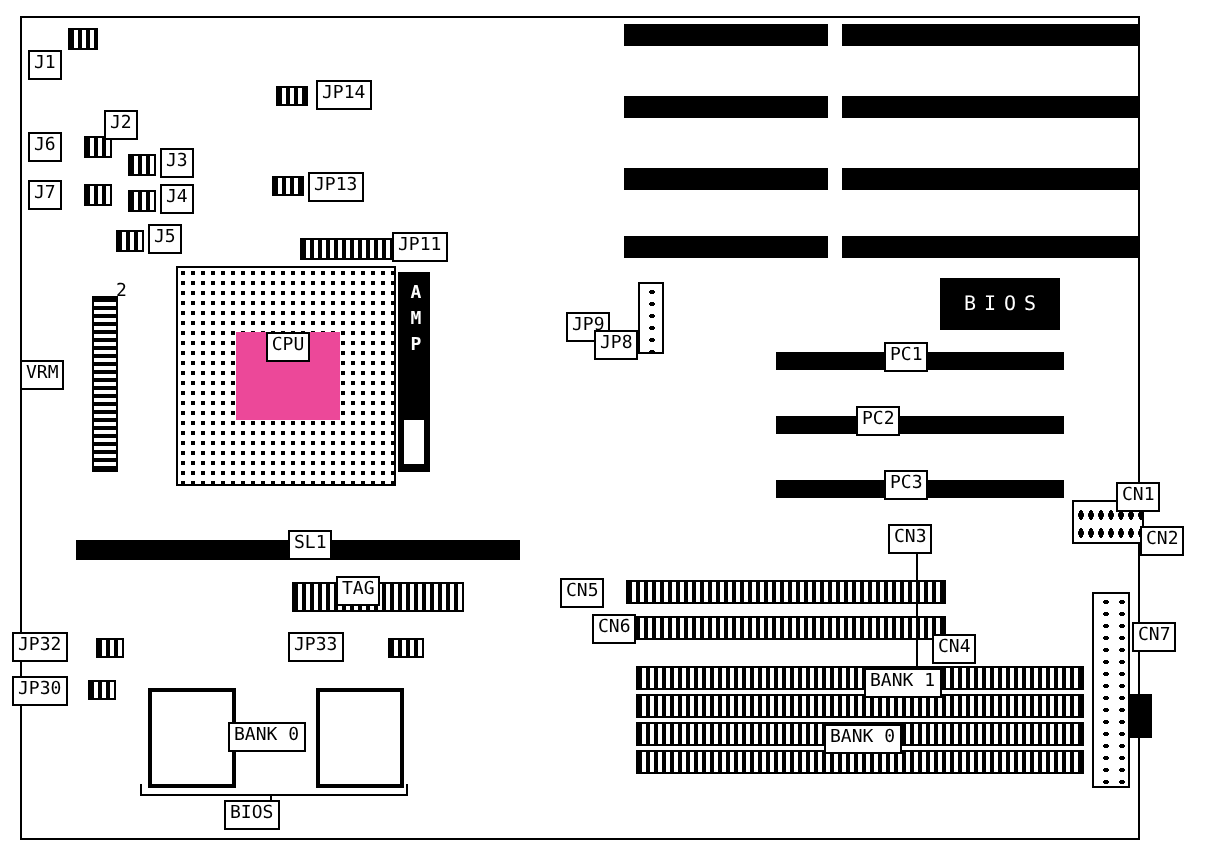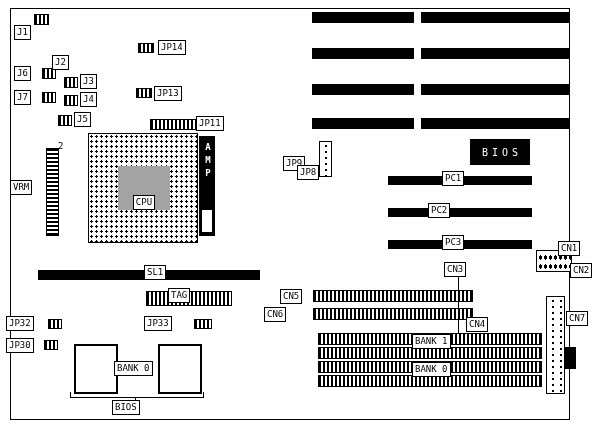--- a/index.html
+++ b/index.html
@@ -19,21 +19,21 @@
   .icon-sm{position:absolute;z-index:3;border:1px solid #000;
       background:repeating-linear-gradient(90deg,#000 0 2px,#fff 2px 4px);}
   .pin-grid{position:absolute;z-index:3;border:1px solid #000;background-color:#fff;
       background-image:radial-gradient(#000 1.3px,transparent 1.4px);
       background-size:5px 5px;background-position:1px 1px;}
   .pins-2col{background-size:8px 6px;background-position:2px 1px;}
   .pins-2row{background-size:5px 9px;background-position:1px 2px;}
   .line{position:absolute;background:#000;z-index:1;}
   .cpu-socket{position:absolute;z-index:2;border:1px solid #000;background-color:#fff;
       background-image:radial-gradient(#000 1.1px,transparent 1.2px);background-size:5px 5px;}
-  .cpu-center{position:absolute;z-index:3;background:#a3a3a3;display:flex;align-items:flex-end;justify-content:center;}
+  .cpu-center{position:absolute;z-index:3;background:#ec4899;display:flex;align-items:flex-start;justify-content:center;}
   .amp-bar{position:absolute;z-index:2;background:#000;color:#fff;
       font:bold 9px "DejaVu Sans Mono",monospace;writing-mode:vertical-lr;text-orientation:upright;
       padding:6px 0 0 4px;letter-spacing:3px;}
   .amp-white{position:absolute;z-index:3;background:#fff;}
   .bios-chip{position:absolute;z-index:2;background:#000;color:#fff;
       font:10px "DejaVu Sans Mono",monospace;letter-spacing:4px;text-indent:4px;
       display:flex;align-items:center;justify-content:center;}
   .chip{position:absolute;z-index:2;background:#fff;border:2px solid #000;}
   .brace{position:absolute;z-index:1;border-left:1px solid #000;border-right:1px solid #000;border-bottom:1px solid #000;}
   .port{position:absolute;z-index:4;background:#000;}
@@ -112,21 +112,21 @@
   <div class="lbl" style="left:570px;top:263px">CN2</div>
 
   <div class="bar-solid" style="left:38px;top:270px;width:222px;height:10px"></div>
   <div class="lbl" style="left:144px;top:265px">SL1</div>
 
   <div class="bar-striped-h" style="left:146px;top:291px;width:84px;height:13px"></div>
   <div class="lbl" style="left:168px;top:288px">TAG</div>
 
   <div class="lbl" style="left:280px;top:289px">CN5</div>
   <div class="bar-striped-h" style="left:313px;top:290px;width:158px;height:10px"></div>
-  <div class="lbl" style="left:264px;top:307px">CN6</div>
+  <div class="lbl" style="left:296px;top:307px">CN6</div>
   <div class="bar-striped-h" style="left:313px;top:308px;width:158px;height:10px"></div>
 
   <div class="lbl" style="left:444px;top:262px">CN3</div>
   <div class="line" style="left:458px;top:274px;width:1px;height:60px"></div>
 
   <div class="lbl" style="left:144px;top:316px">JP33</div>
   <div class="icon-sm" style="left:194px;top:319px;width:16px;height:8px"></div>
   <div class="lbl" style="left:6px;top:316px">JP32</div>
   <div class="icon-sm" style="left:48px;top:319px;width:12px;height:8px"></div>
   <div class="lbl" style="left:6px;top:338px">JP30</div>
@@ -136,21 +136,21 @@
   <div class="chip" style="left:158px;top:344px;width:40px;height:46px"></div>
   <div class="lbl" style="left:114px;top:361px">BANK 0</div>
   <div class="brace" style="left:70px;top:392px;width:132px;height:5px"></div>
   <div class="line" style="left:135px;top:397px;width:1px;height:4px"></div>
   <div class="lbl" style="left:112px;top:400px">BIOS</div>
 
   <div class="bar-striped-h" style="left:318px;top:333px;width:222px;height:10px"></div>
   <div class="bar-striped-h" style="left:318px;top:347px;width:222px;height:10px"></div>
   <div class="bar-striped-h" style="left:318px;top:361px;width:222px;height:10px"></div>
   <div class="bar-striped-h" style="left:318px;top:375px;width:222px;height:10px"></div>
-  <div class="lbl" style="left:412px;top:334px">BANK 1</div>
+  <div class="lbl" style="left:432px;top:334px">BANK 1</div>
   <div class="lbl" style="left:466px;top:317px">CN4</div>
   <div class="lbl" style="left:412px;top:362px">BANK 0</div>
 
   <div class="pin-grid pins-2col" style="left:546px;top:296px;width:17px;height:96px"></div>
   <div class="lbl" style="left:566px;top:311px">CN7</div>
   <div class="port" style="left:564px;top:347px;width:12px;height:22px"></div>
 
 </div>
 
 </body></html>

